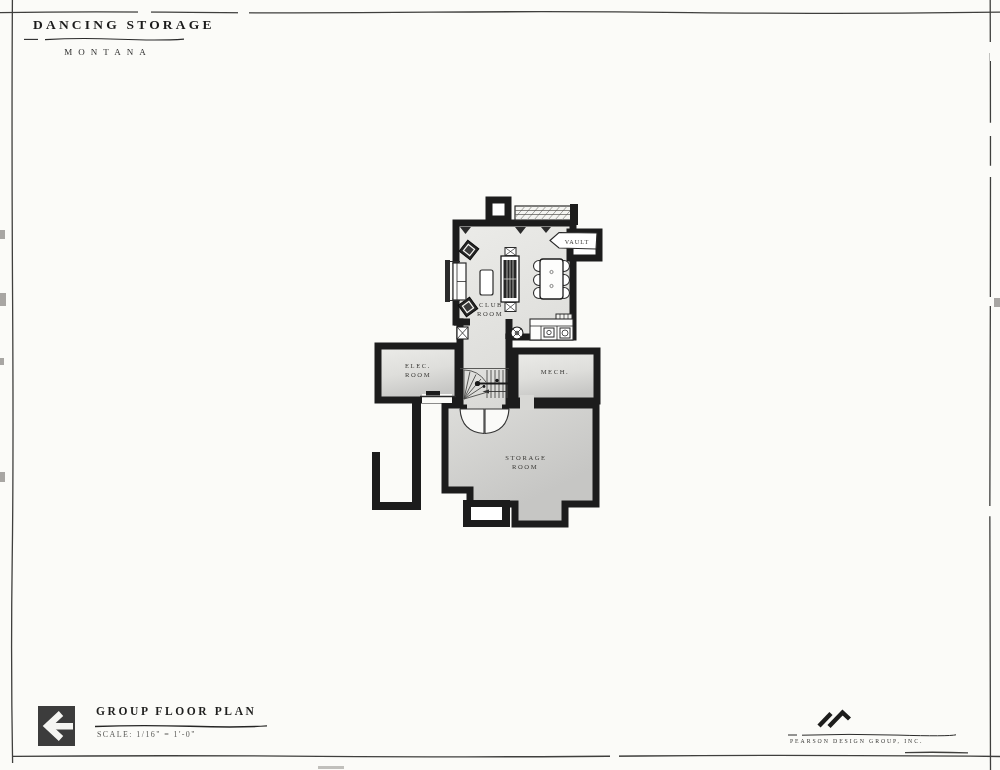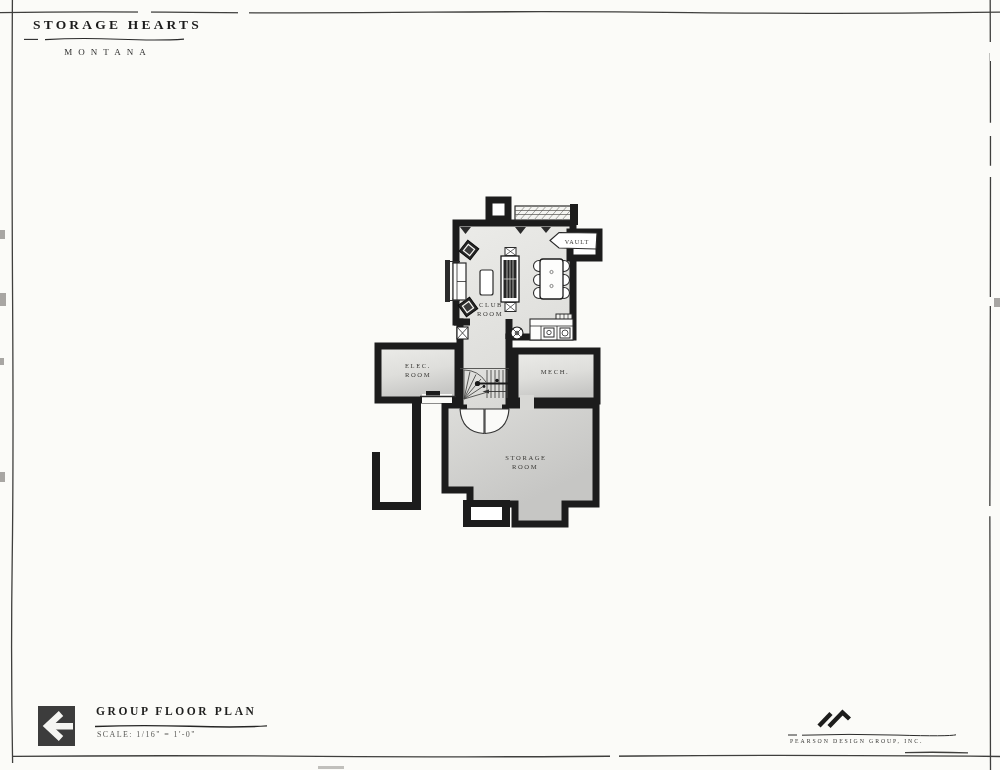--- a/index.html
+++ b/index.html
@@ -57,21 +57,21 @@
   </g>
 
   <g fill="#fbfbf8">
     <rect x="138" y="10" width="13" height="5"></rect>
     <rect x="238" y="10" width="11" height="5"></rect>
     <rect x="990" y="52" width="3" height="9"></rect>
     <rect x="610" y="754" width="9" height="5"></rect>
   </g>
 </svg>
 
-<div class="abs" id="project-title">STORAGE HEARTS</div>
+<div class="abs" id="project-title">DANCING STORAGE</div>
 <svg class="abs" id="title-underline" width="160" height="7" viewBox="0 0 160 7">
   <path d="M0 3.4 H14" stroke="#2a2a2a" stroke-width="1.1" fill="none"></path>
   <path d="M21 3.6 Q55 1.6 95 3.2 T160 3.1" stroke="#2a2a2a" stroke-width="1.1" fill="none"></path>
 </svg>
 <div class="abs" id="project-location">MONTANA</div>
 
 <svg class="abs" id="plan" width="256" height="352" viewBox="0 0 256 352">
   <defs>
     <linearGradient id="floorGrad" x1="0" y1="0" x2="0.25" y2="1">
       <stop offset="0" stop-color="#ecece9"></stop>

